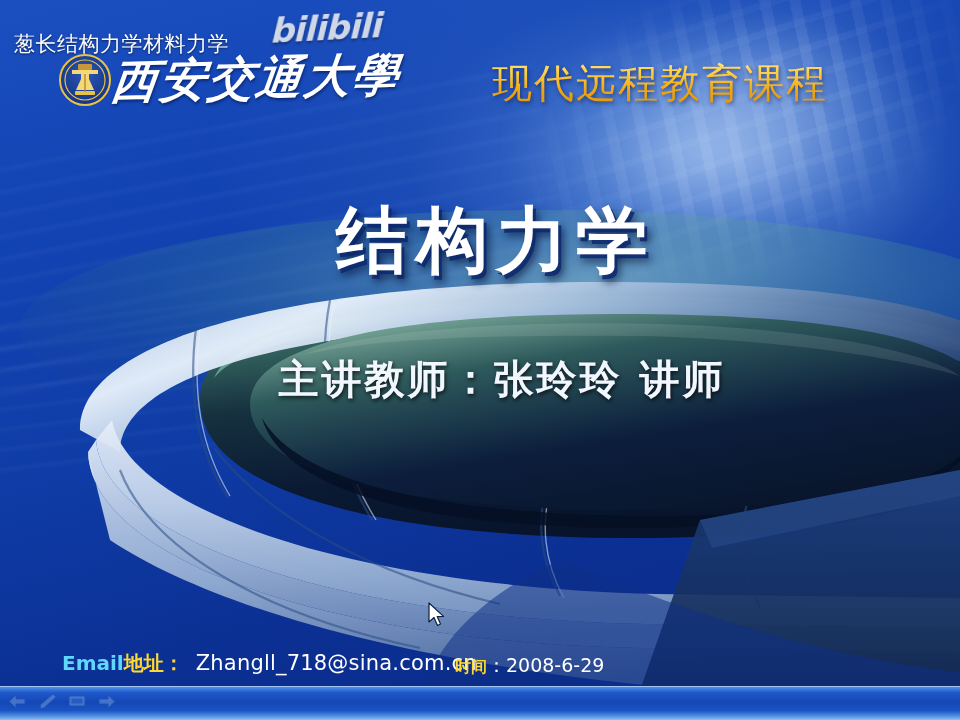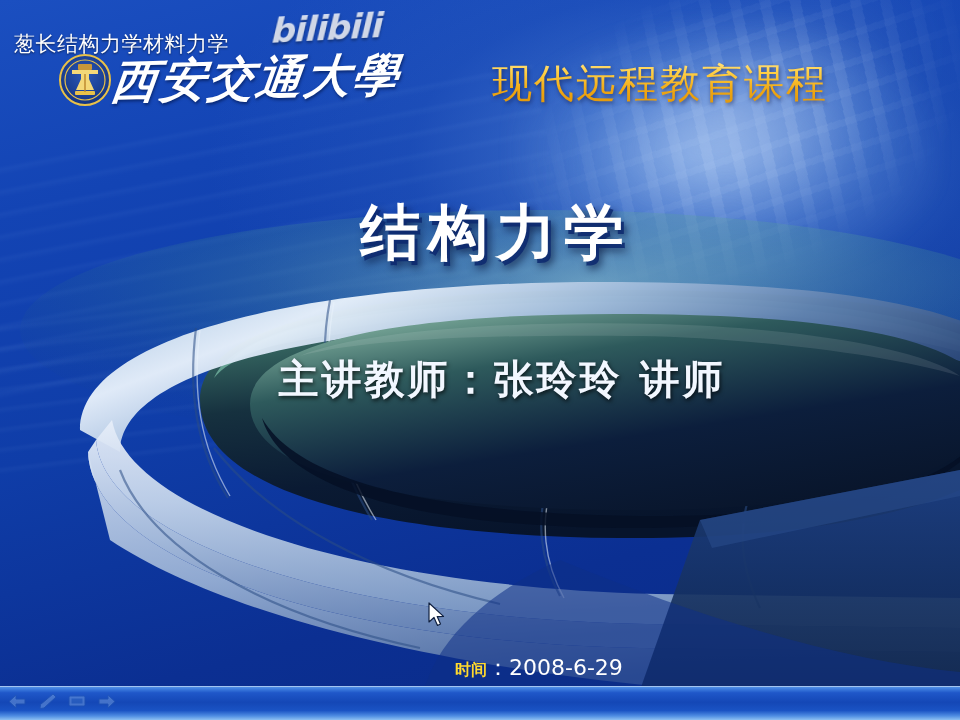--- a/index.html
+++ b/index.html
@@ -113,21 +113,21 @@
     white-space:nowrap;
     background:linear-gradient(180deg,#ffe9a0 0%,#ffcf45 30%,#f0a712 62%,#d98f08 100%);
     -webkit-background-clip:text;background-clip:text;
     color:transparent;
     -webkit-text-fill-color:transparent;
     filter:drop-shadow(1px 2px 2px rgba(20,30,80,.65));
   }
   .main-title{
     position:absolute;left:0;right:0;top:193px;
     text-align:center;
-    font-size:60px;font-weight:700;color:#ffffff;
+    font-size:72px;font-weight:700;color:#ffffff;
     letter-spacing:8px;
     text-shadow:
        3px 4px 0 rgba(12,40,110,.85),
        5px 7px 9px rgba(3,12,45,.70);
     white-space:nowrap;
     padding-left:32px;
   }
   .teacher{
     position:absolute;left:0;right:0;top:352px;
     text-align:center;
@@ -142,21 +142,21 @@
   .footer{
     position:absolute;left:62px;top:650px;
     display:flex;align-items:baseline;
     white-space:nowrap;
   }
   .f-email-lbl{font-size:20px;font-weight:700;color:#5fd7ff;letter-spacing:0;}
   .f-email-lbl .cn{color:#ffd92e;}
   .f-email-val{font-size:21px;font-weight:400;color:#ffffff;margin-left:12px;letter-spacing:.2px;}
   .f-time{position:absolute;left:455px;top:653px;white-space:nowrap;}
   .f-time-lbl{font-size:16px;font-weight:700;color:#ffd92e;}
-  .f-time-val{font-size:22px;font-weight:400;color:#ffffff;}
+  .f-time-val{font-size:19px;font-weight:400;color:#ffffff;}
 
   
   .taskbar{
     position:absolute;left:0;bottom:0;width:960px;height:34px;
     background:linear-gradient(180deg,
       #5d9ae8 0%,
       #3f7fe0 8%,
       #1f57c9 20%,
       #1447b6 48%,
       #1a53c4 72%,
@@ -317,20 +317,24 @@
   </div>
 
   <div class="xjtu-name">西安交通大學</div>
 
   <div class="banner-right">现代远程教育课程</div>
 
   <div class="main-title">结构力学</div>
 
   <div class="teacher">主讲教师：张玲玲  讲师</div>
 
+  <div class="footer">
+    <span class="f-email-lbl"><span>Email</span><span class="cn">地址：</span></span>
+    <span class="f-email-val">Zhangll_718@sina.com.cn</span>
+  </div>
 
   <div class="f-time">
     <span class="f-time-lbl">时间</span><span class="f-time-val">：2008-6-29</span>
   </div>
 
   <div class="cursor">
     <svg width="18" height="26" viewBox="0 0 18 26" aria-hidden="true">
       <path d="M1 1 L1 20 L6 15.5 L9.5 23.5 L12.5 22 L9.2 14.6 L15.5 14.4 Z" fill="#ffffff" stroke="#10203f" stroke-width="1.2" stroke-linejoin="round"></path>
     </svg>
   </div>

